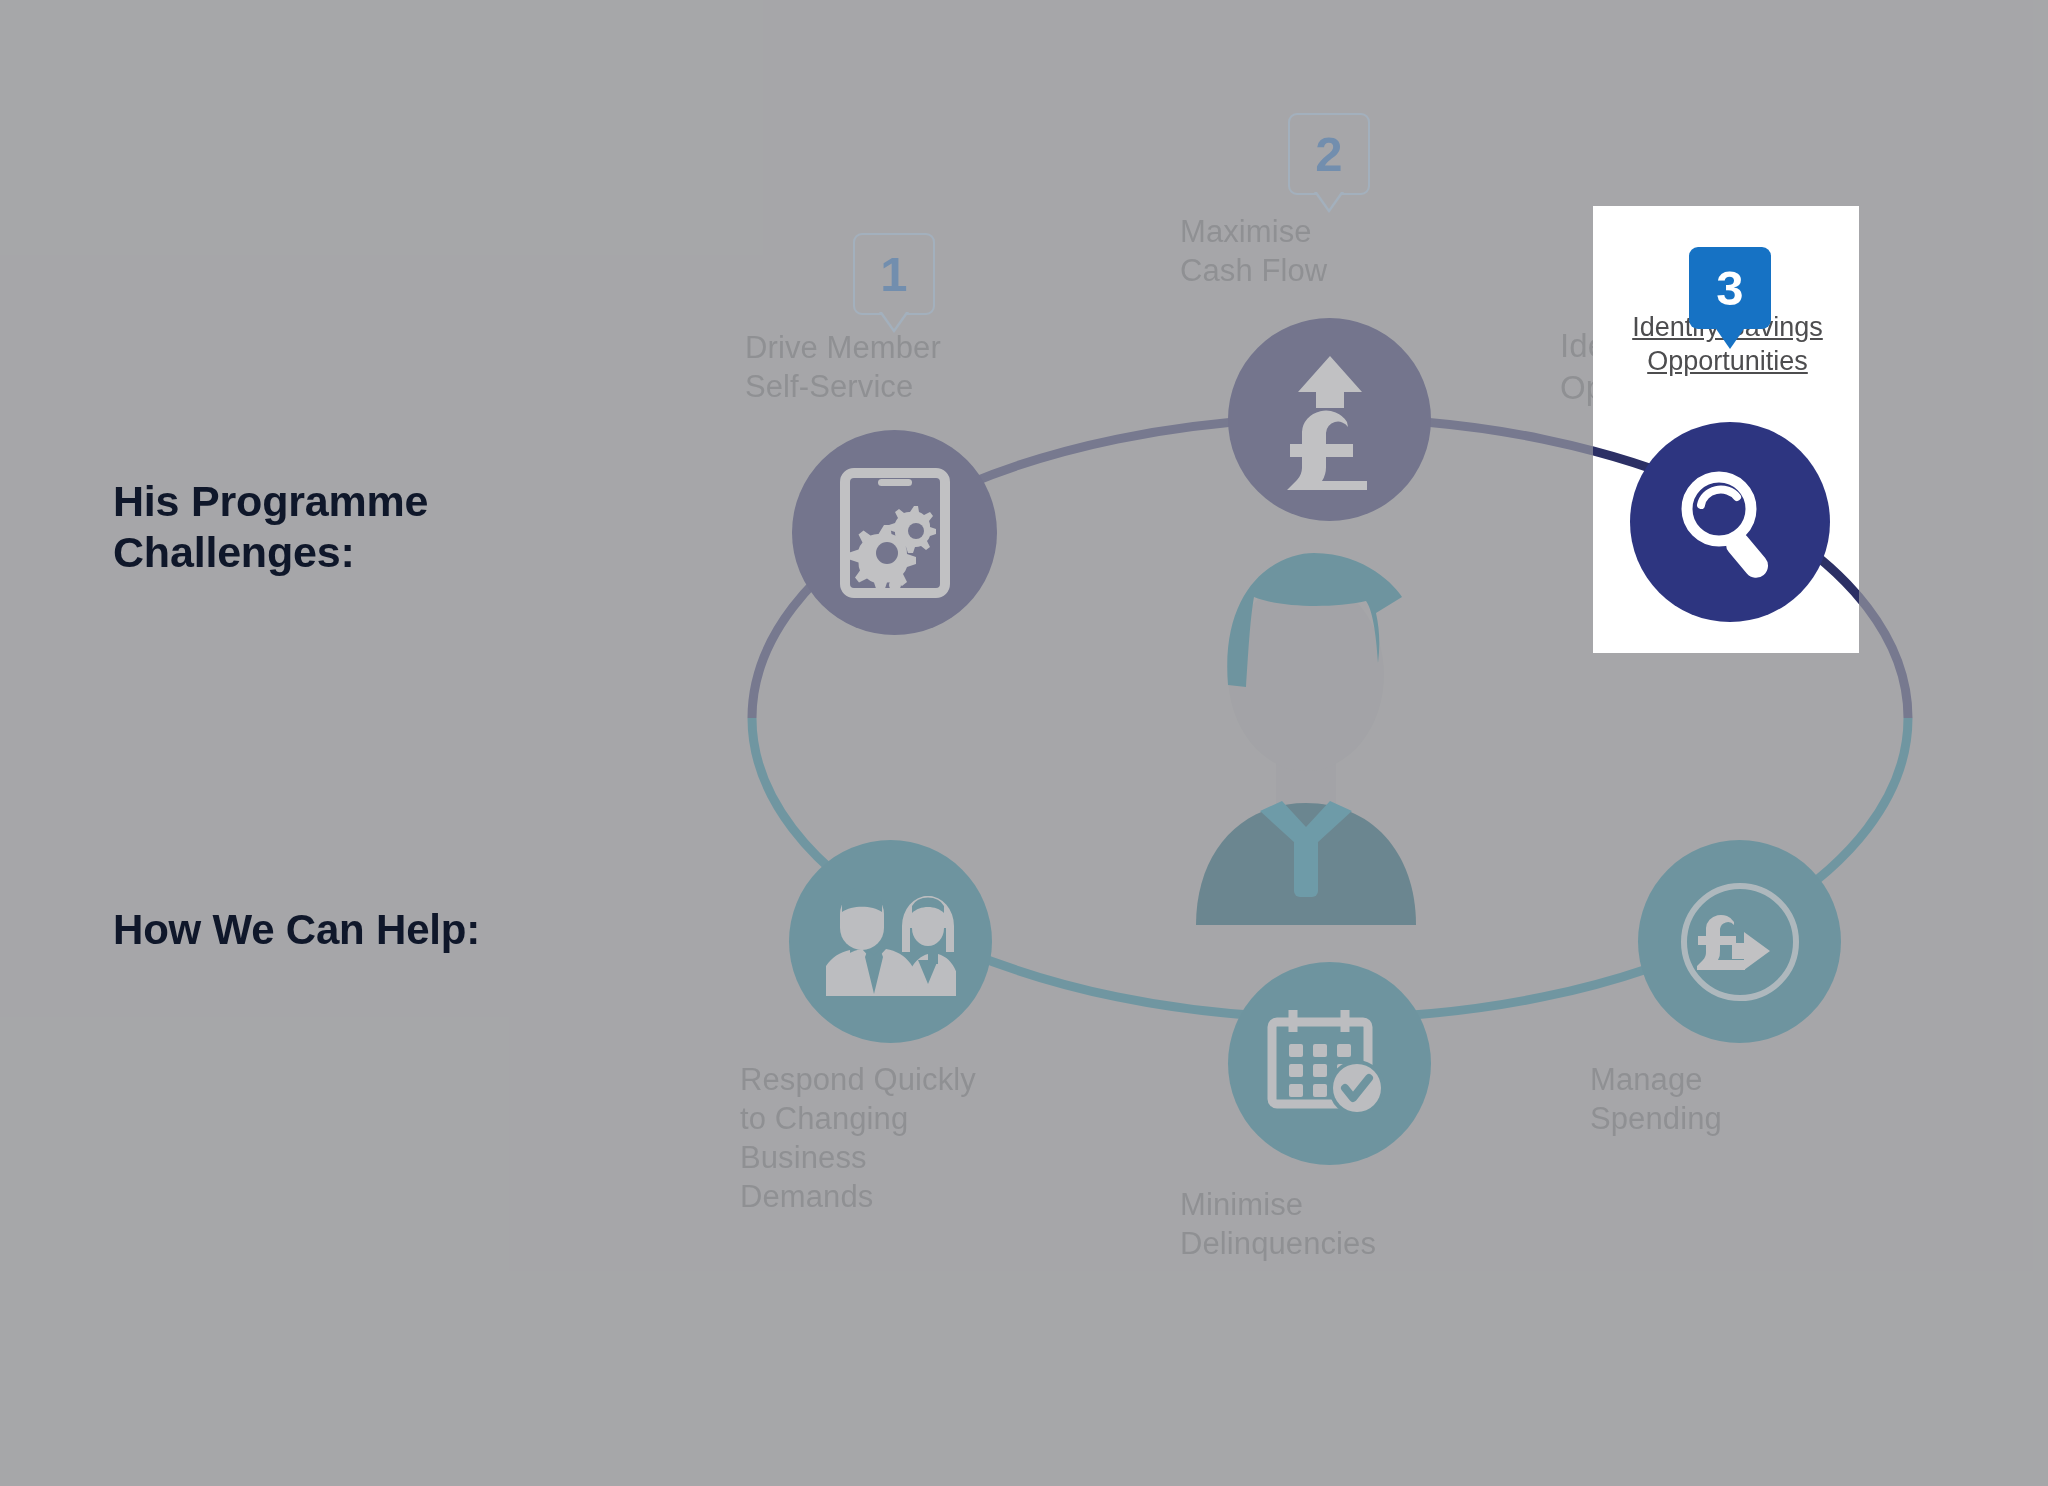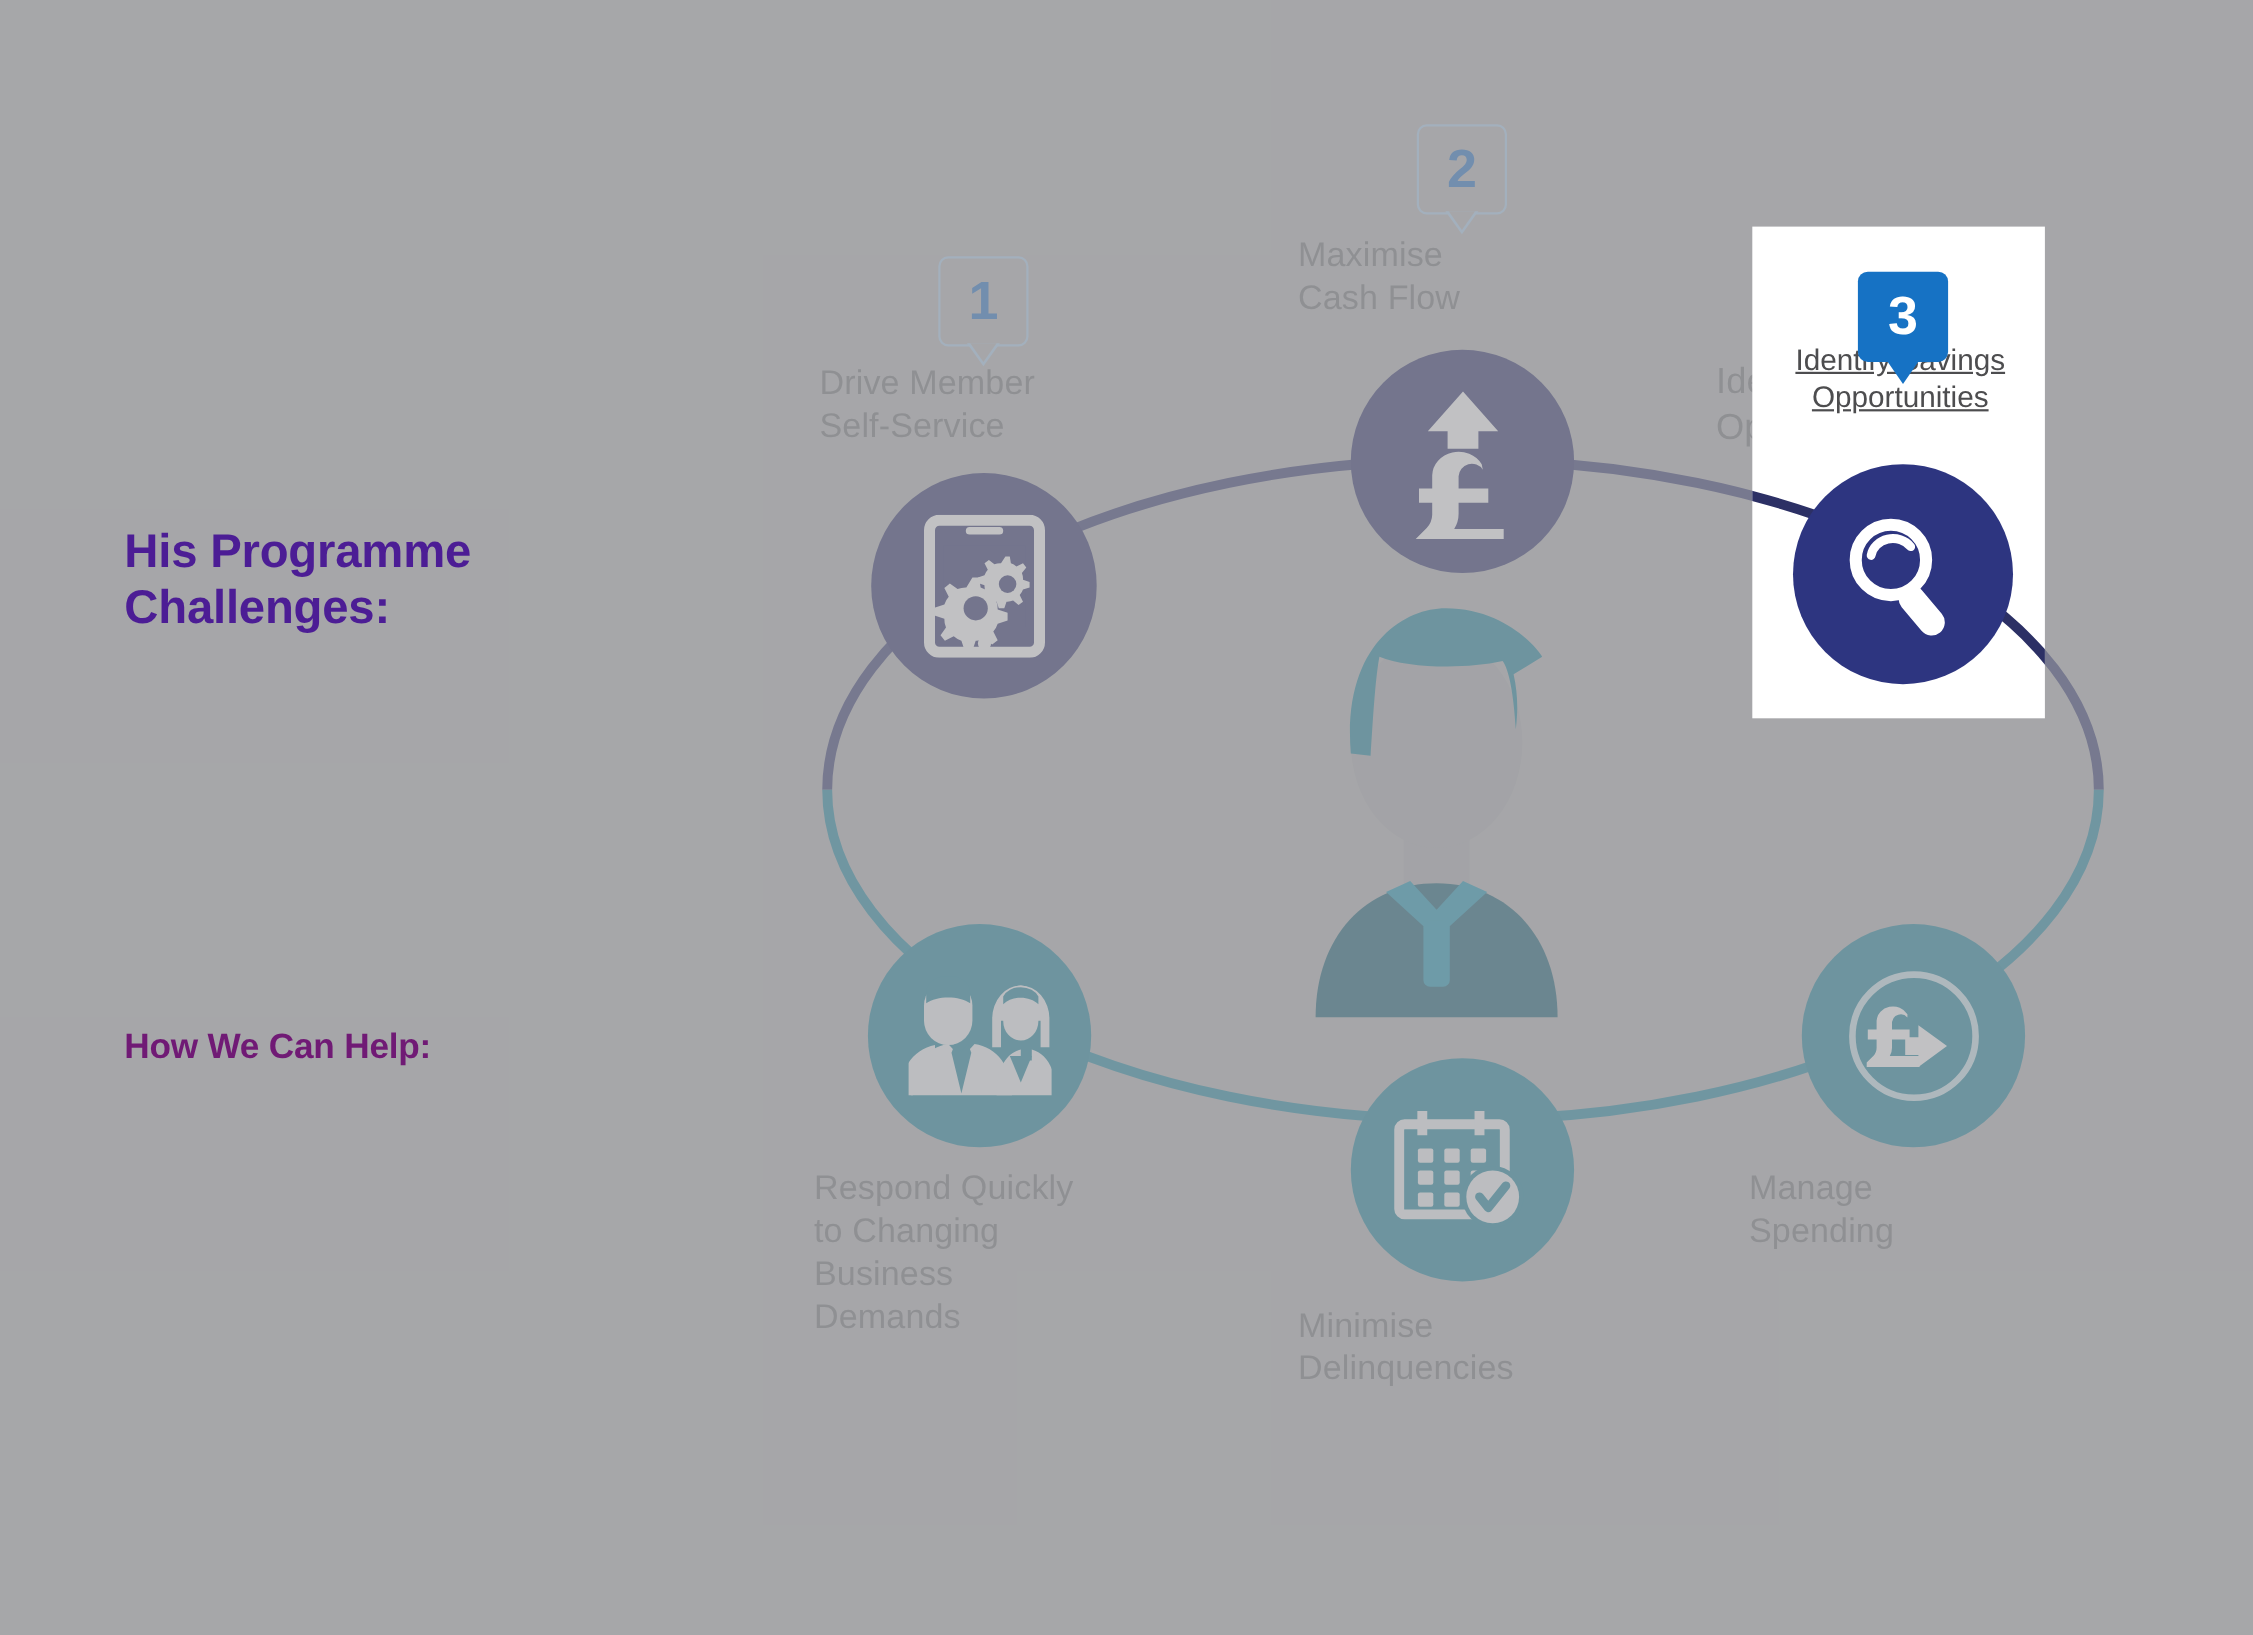--- a/index.html
+++ b/index.html
@@ -31,27 +31,26 @@
     position: absolute;
     font-weight: bold;
     line-height: 1.18;
     white-space: pre-line;
     letter-spacing: -0.2px;
     z-index: 70;
   }
   #heading-challenges {
     left: 113px; top: 476px;
     font-size: 43px;
-    color: #4c1d95;
+    color: #0f172a;
   }
   #heading-help {
     left: 113px; top: 905px;
-    font-size: 32px;
-    color: #701a75;
-    margin-top: 28px;
+    font-size: 42px;
+    color: #0f172a;
   }
 
   
   #ring-svg { position: absolute; left: 0; top: 0; }
 
   
   .node {
     position: absolute;
     border-radius: 50%;
     display: flex; align-items: center; justify-content: center;

